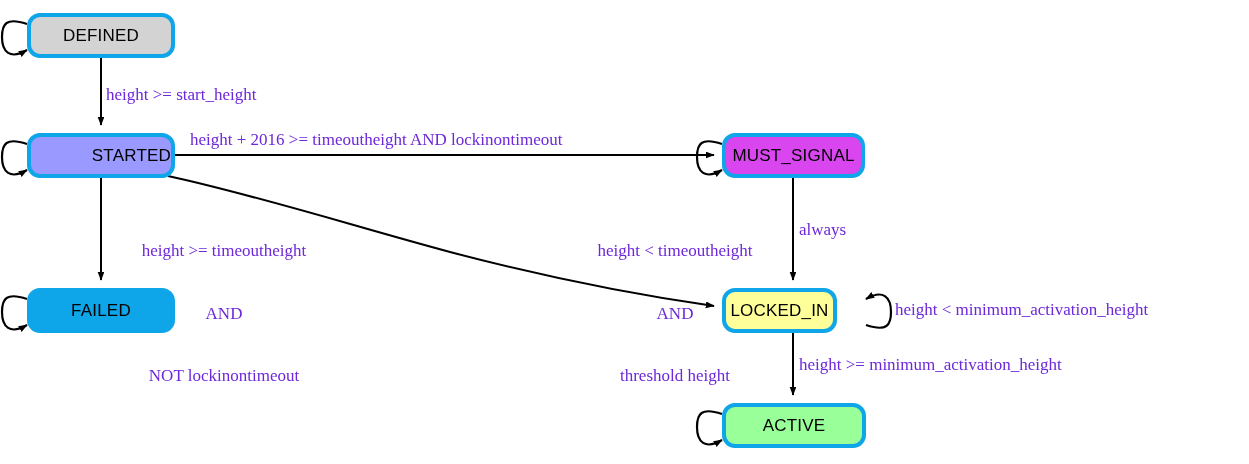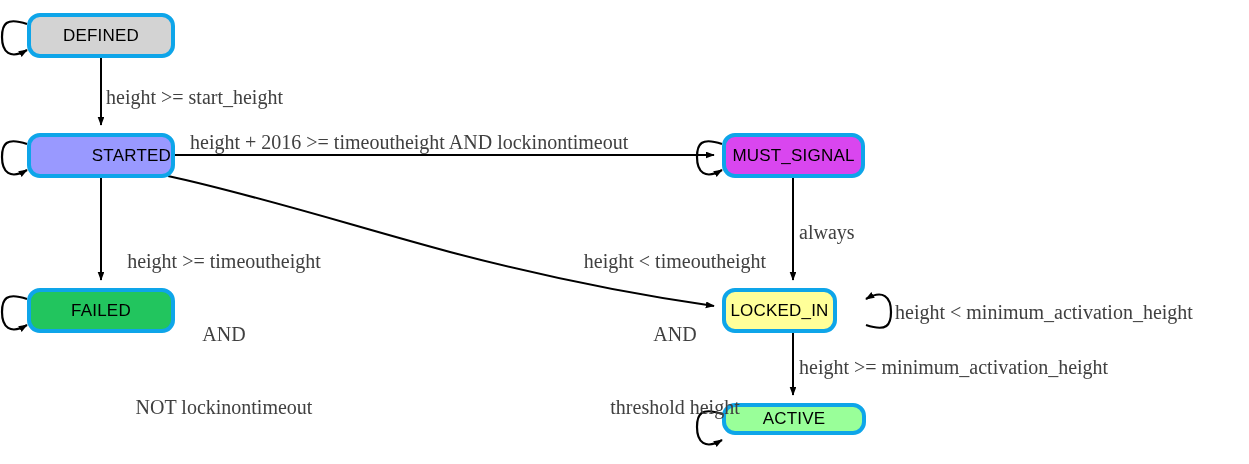--- a/index.html
+++ b/index.html
@@ -19,22 +19,22 @@
     display:flex;align-items:center;justify-content:center;
     font-family:"Liberation Sans", sans-serif;
     font-size:17px;
     color:#000000;
     letter-spacing:0.2px;
     white-space:nowrap;
   }
   .edge-label{
     position:absolute;
     font-family:"Liberation Serif", serif;
-    font-size:20px;
-    color:#404040;
+    font-size:17px;
+    color:#6d28d9;
     white-space:pre;
     line-height:1.22;
   }
   .edge-label.center{text-align:center;}
   .edge-label.left{text-align:left;}
 </style>
 </head>
 <body>
 
 <div id="canvas">
@@ -92,33 +92,33 @@
   </svg>
 
   <div class="node" style="left:27px;top:13px;width:148px;height:45px;background:#d3d3d3;">
     <span>DEFINED</span>
   </div>
 
   <div class="node" style="left:27px;top:133px;width:148px;height:45px;background:#9999ff;justify-content:flex-end;">
     <span>STARTED</span>
   </div>
 
-  <div class="node" style="left:27px;top:288px;width:148px;height:45px;background:#22c55e;">
+  <div class="node" style="left:27px;top:288px;width:148px;height:45px;background:#0ea5e9;">
     <span>FAILED</span>
   </div>
 
   <div class="node" style="left:722px;top:133px;width:143px;height:45px;background:#d946ef;">
     <span>MUST_SIGNAL</span>
   </div>
 
   <div class="node" style="left:722px;top:288px;width:115px;height:45px;background:#ffff99;">
     <span>LOCKED_IN</span>
   </div>
 
-  <div class="node" style="left:722px;top:403px;width:144px;height:32px;background:#99ff99;">
+  <div class="node" style="left:722px;top:403px;width:144px;height:45px;background:#99ff99;">
     <span>ACTIVE</span>
   </div>
 
   <div class="edge-label left" style="left:106px;top:85px;">height &gt;= start_height</div>
 
   <div class="edge-label left" style="left:190px;top:130px;">height + 2016 &gt;= timeoutheight AND lockinontimeout</div>
 
   <div class="edge-label center" style="left:104px;top:200px;width:240px;">
     <div>height &gt;= timeoutheight</div>
     <div>AND</div>

